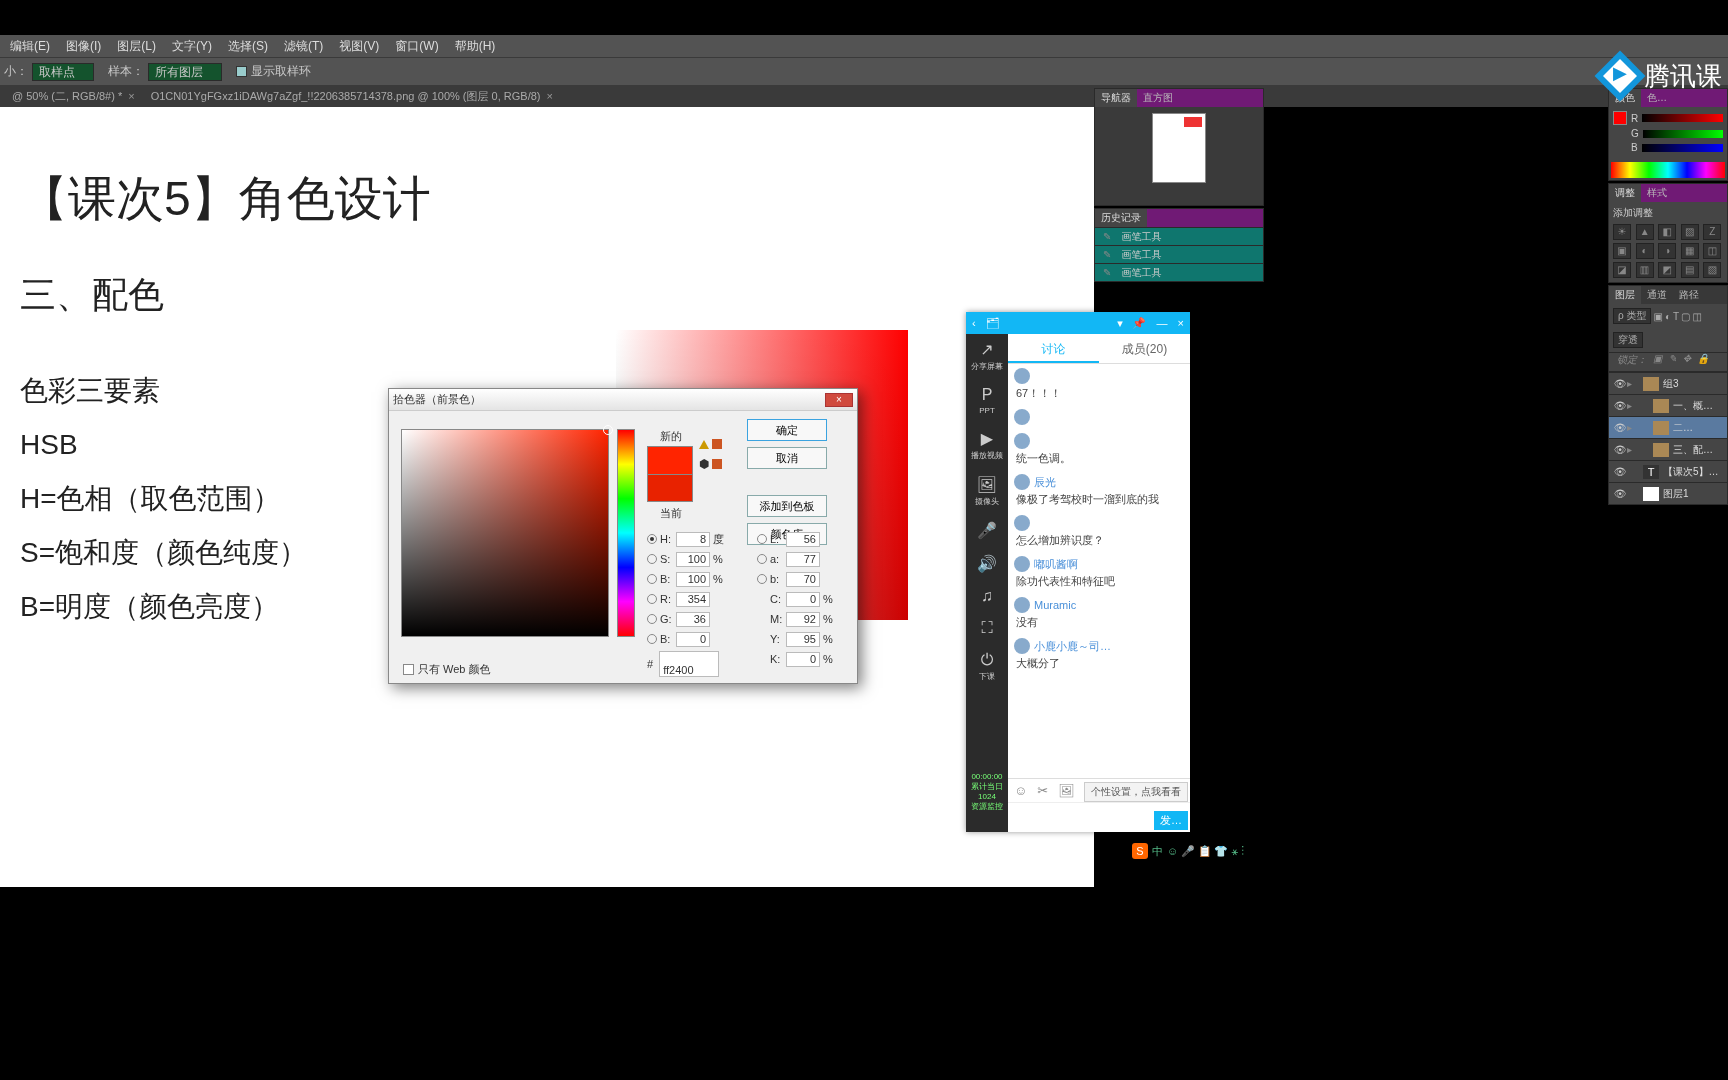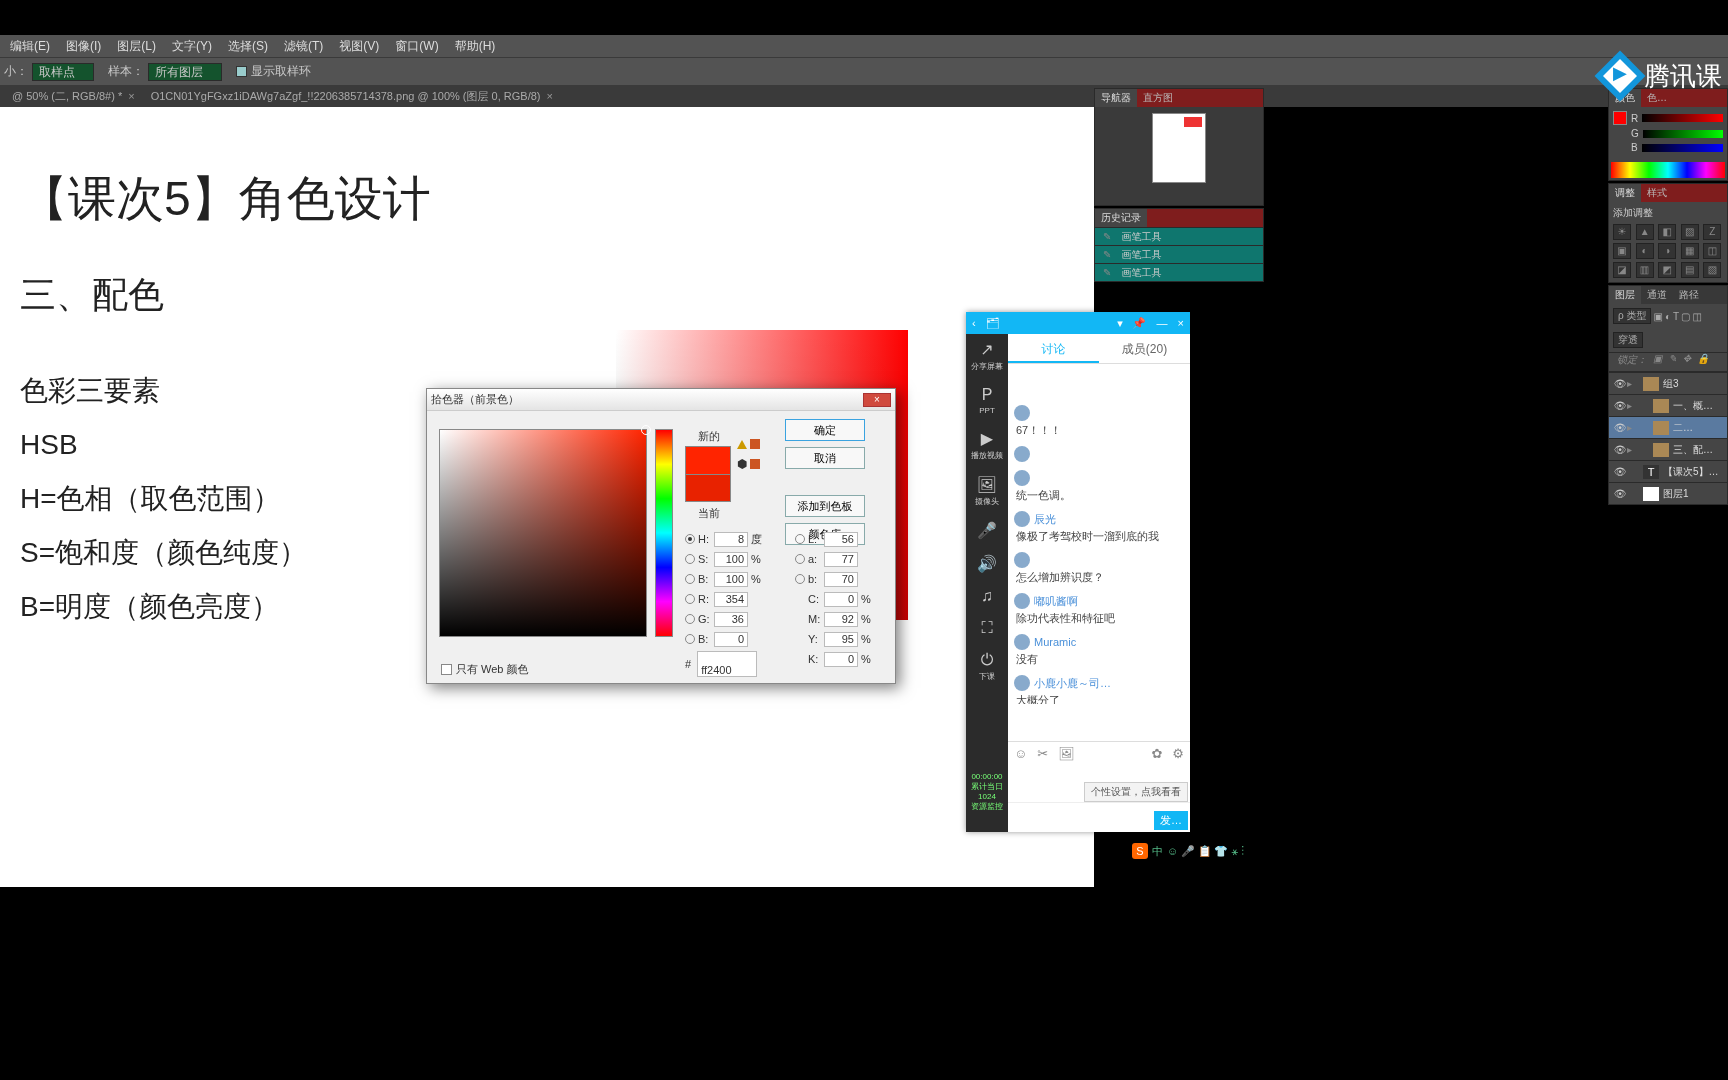--- a/index.html
+++ b/index.html
@@ -25,21 +25,21 @@
 .doc { padding: 60px 20px; }
 .doc h1 { font-size: 48px; font-weight: 400; color: #222; margin-bottom: 40px; }
 .doc h2 { font-size: 36px; font-weight: 400; color: #222; margin-bottom: 50px; }
 .doc p { font-size: 28px; color: #222; margin-bottom: 12px; line-height: 1.5; }
 
 
 .redblock { position: absolute; top: 330px; left: 616px; width: 292px; height: 290px; background: linear-gradient(to right, #fff, #f00); }
 .redblock::after { content:""; position:absolute; inset:0; background: linear-gradient(to bottom, rgba(0,0,0,0), rgba(0,0,0,0.2)); }
 
 
-.picker { position: absolute; top: 388px; left: 426px; width: 470px; height: 296px; background: #f0f0f0; border: 1px solid #888; box-shadow: 4px 4px 14px rgba(0,0,0,0.5); }
+.picker { position: absolute; top: 388px; left: 388px; width: 470px; height: 296px; background: #f0f0f0; border: 1px solid #888; box-shadow: 4px 4px 14px rgba(0,0,0,0.5); }
 .picker .titlebar { height: 22px; background: linear-gradient(#fff,#e4e4e4); border-bottom: 1px solid #ccc; display: flex; align-items: center; padding: 0 4px; font-size: 11px; color: #333; }
 .picker .titlebar .spacer { flex: 1; }
 .picker .titlebar .close { width: 28px; height: 14px; background: #d04a3e; color: #fff; text-align: center; line-height: 12px; font-size: 10px; border: 1px solid #a33; }
 .picker .body { position: relative; height: 274px; }
 .sv-box { position: absolute; top: 18px; left: 12px; width: 208px; height: 208px; background: linear-gradient(to bottom, rgba(0,0,0,0), #000), linear-gradient(to right, #fff, #ff2400); border: 1px solid #888; }
 .sv-box .marker { position: absolute; top: -5px; right: -5px; width: 10px; height: 10px; border: 1px solid #fff; border-radius: 50%; }
 .hue { position: absolute; top: 18px; left: 228px; width: 18px; height: 208px; background: linear-gradient(to bottom, #f00,#ff0,#0f0,#0ff,#00f,#f0f,#f00); border: 1px solid #888; }
 .swatches { position: absolute; top: 18px; left: 258px; width: 48px; }
 .swatches .lbl { font-size: 11px; text-align: center; color: #333; margin-bottom: 2px; }
 .swatches .box { width: 46px; height: 28px; }
@@ -62,21 +62,21 @@
 .values .row .u { width: 16px; padding-left: 3px; }
 .values .col2 { position: absolute; top: 0; left: 110px; }
 .webonly { position: absolute; bottom: 8px; left: 14px; font-size: 11px; color: #333; display: flex; align-items: center; gap: 4px; }
 .webonly .cb { width: 11px; height: 11px; border: 1px solid #888; background: #fff; }
 .hex { position: absolute; bottom: 8px; left: 258px; font-size: 11px; color: #333; display: flex; align-items: center; gap: 6px; }
 .hex .v { width: 60px; border: 1px solid #bbb; background: #fff; padding: 12px 3px; height: 15px; line-height: 13px; }
 
 
 .panels { position: absolute; top: 88px; left: 1094px; width: 170px; }
 .panel { background: #454545; border: 1px solid #2a2a2a; margin-bottom: 2px; }
-.panel .tabs { height: 18px; background: #7f1d1d; display: flex; font-size: 10px; color: #bbb; }
+.panel .tabs { height: 18px; background: #701a75; display: flex; font-size: 10px; color: #bbb; }
 .panel .tabs span { padding: 2px 6px; }
 .panel .tabs span.active { background: #454545; color: #ddd; }
 .nav-thumb { height: 98px; display: flex; justify-content: center; align-items: flex-start; padding-top: 6px; background: #3a3a3a; }
 .nav-thumb .th { width: 54px; height: 70px; background: #fff; border: 1px solid #888; position: relative; }
 .nav-thumb .th .red { position:absolute; top:3px; right:3px; width:18px; height:10px; background:#e33; }
 .hist-body { background: #0f766e; }
 .hist-row { height: 18px; display: flex; align-items: center; padding-left: 8px; font-size: 10px; color: #ccc; border-top: 1px solid #2a2a2a; }
 .hist-row::before { content:"✎"; margin-right: 10px; color: #888; }
 
 
@@ -109,21 +109,21 @@
 .tc-window { position: absolute; top: 312px; left: 966px; width: 224px; height: 520px; background: #fff; box-shadow: 0 0 6px rgba(0,0,0,0.4); }
 .tc-title { height: 22px; background: #12b7f5; display: flex; align-items: center; padding: 0 6px; gap: 10px; color: #fff; font-size: 11px; }
 .tc-title .spacer { flex: 1; }
 .tc-title span { cursor: pointer; }
 .tc-body { display: flex; height: 498px; }
 .tc-side { width: 42px; background: #2b2b2b; display: flex; flex-direction: column; align-items: center; padding-top: 6px; gap: 14px; color: #ccc; font-size: 9px; }
 .tc-side .item { display:flex; flex-direction:column; align-items:center; gap:2px; cursor:pointer;}
 .tc-side .item .ic { font-size: 16px; }
 .tc-side .item .lbl { font-size: 8px; }
 .tc-side .timer { margin-top: auto; width: 100%; text-align: center; padding-bottom: 20px; font-size: 8px; color: #7f7; }
-.tc-main { flex: 1; display: flex; flex-direction: column; gap: 37px; }
+.tc-main { flex: 1; display: flex; flex-direction: column; }
 .tc-tabs { height: 30px; display: flex; border-bottom: 1px solid #ddd; }
 .tc-tabs span { flex: 1; text-align: center; line-height: 30px; font-size: 12px; color: #666; cursor: pointer; }
 .tc-tabs span.active { color: #12b7f5; border-bottom: 2px solid #12b7f5; }
 .tc-chat { flex: 1; overflow: hidden; padding: 4px 6px; font-size: 11px; color: #333; }
 .tc-msg { margin-bottom: 8px; }
 .tc-msg .from { display: flex; align-items: center; gap: 4px; margin-bottom: 2px; }
 .tc-msg .from .av { width: 16px; height: 16px; border-radius: 50%; background: #8ac; }
 .tc-msg .from .nm { color: #4a90d9; font-size: 11px; }
 .tc-msg .txt { color: #444; font-size: 11px; padding-left: 2px; }
 .tc-toolbar { height: 24px; border-top: 1px solid #ddd; display: flex; align-items: center; padding: 0 6px; gap: 10px; color: #888; font-size: 13px; }

